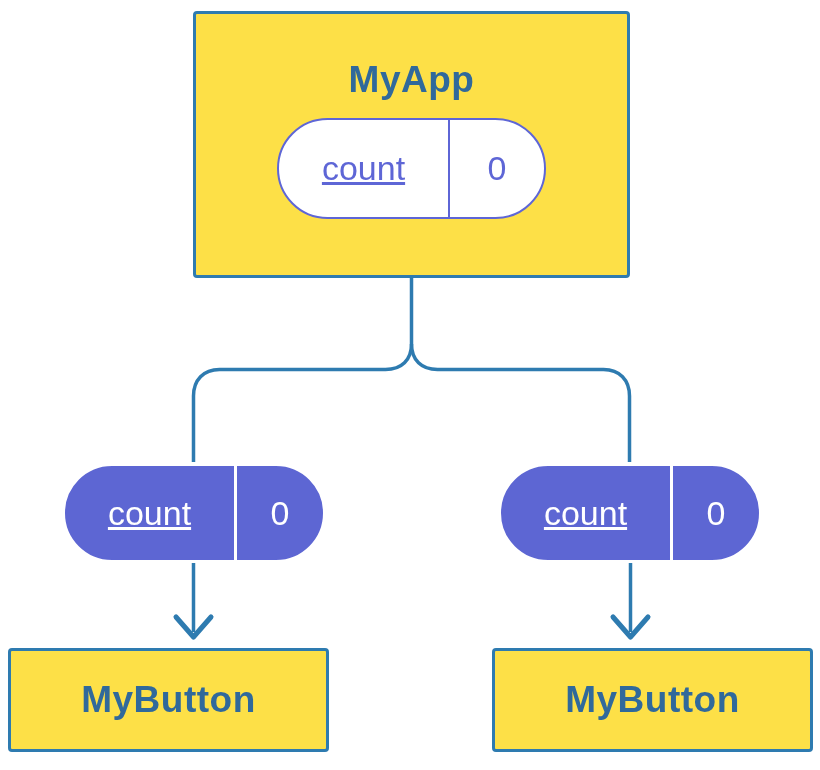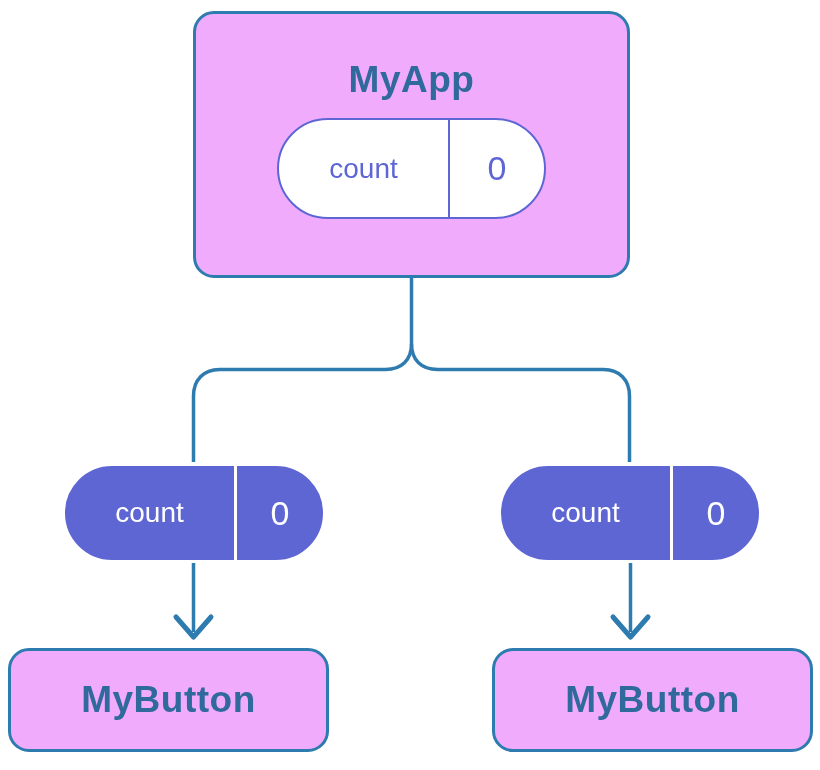--- a/index.html
+++ b/index.html
@@ -17,23 +17,23 @@
   }
   .connector-layer {
     position: absolute;
     left: 0;
     top: 0;
     width: 820px;
     height: 770px;
   }
   .node {
     position: absolute;
-    background: #f0abfc;
+    background: #fde047;
     border: 3px solid #2e7bb0;
-    border-radius: 21px;
+    border-radius: 4px;
     box-sizing: border-box;
   }
   .node-title {
     color: #30699b;
     font-size: 37px;
     font-weight: 700;
     letter-spacing: 0.5px;
     line-height: 1.2;
     white-space: nowrap;
   }
@@ -82,22 +82,23 @@
   }
   .pill-filled .pill-divider {
     background: #ffffff;
     width: 3px;
   }
   .pill-name {
     flex: 0 0 169px;
     display: flex;
     align-items: center;
     justify-content: center;
-    font-size: 28px;
+    font-size: 34px;
     font-weight: 400;
+    text-decoration: underline;
   }
   .pill-divider {
     flex: 0 0 auto;
   }
   .pill-value {
     flex: 1 1 auto;
     display: flex;
     align-items: center;
     justify-content: center;
     font-size: 34px;

